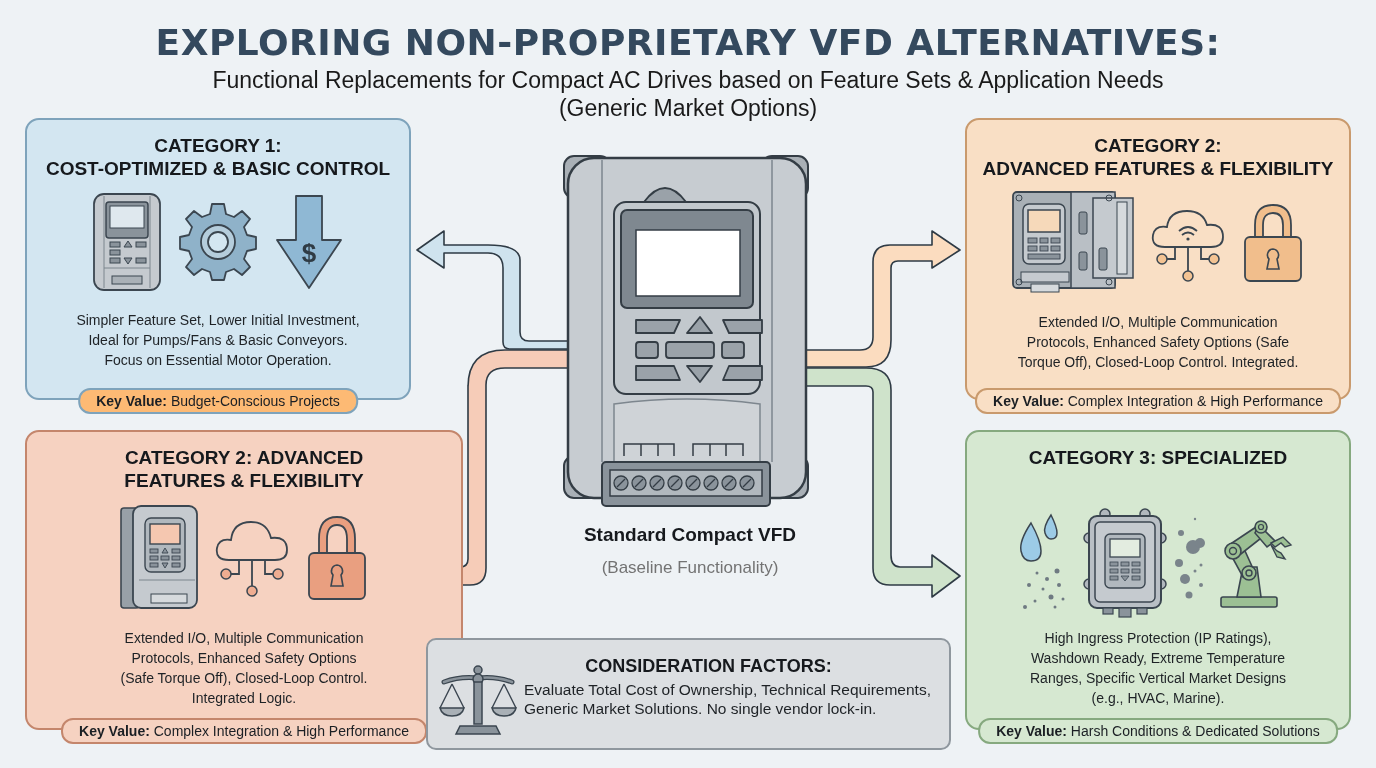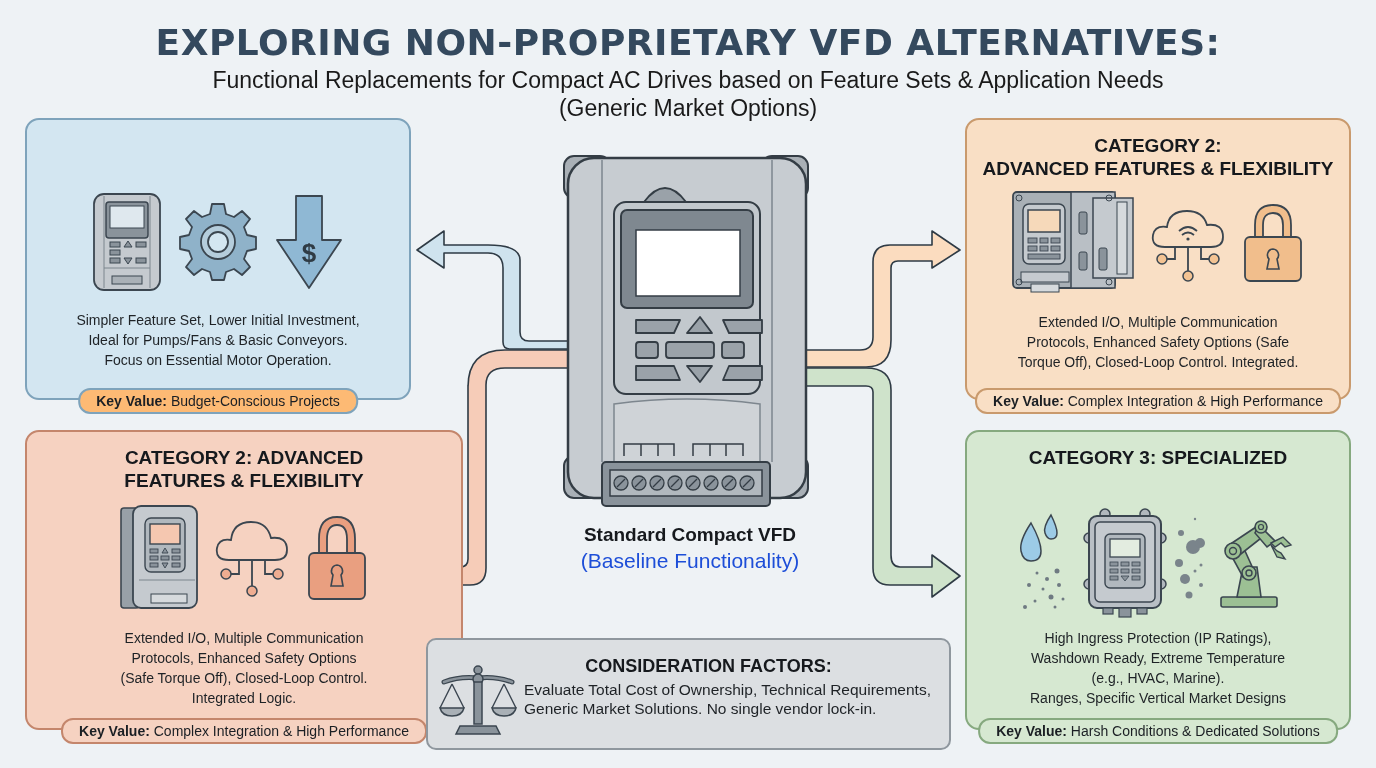--- a/index.html
+++ b/index.html
@@ -58,21 +58,21 @@
     font-weight: bold; font-size: 18px; color: #16191d;
   }
   .consider .cdesc {
     position: absolute; left: 96px; top: 40px; width: 425px;
     font-size: 15.5px; line-height: 19px; color: #1e2226;
   }
   .consider .scale { position: absolute; left: 10px; top: 24px; }
 
   .vfd-label { position: absolute; left: 540px; top: 524px; width: 300px; text-align: center; }
   .vfd-label .l1 { font-weight: bold; font-size: 19px; color: #16191d; }
-  .vfd-label .l2 { font-size: 21px; color: #1d4ed8; margin-top: 3px; }
+  .vfd-label .l2 { font-size: 17px; color: #737373; margin-top: 12px; }
   svg { display: block; }
 </style>
 </head>
 <body>
 
 <div class="title">EXPLORING NON-PROPRIETARY VFD ALTERNATIVES:</div>
 <div class="subtitle">
   <div>Functional Replacements for Compact AC Drives based on Feature Sets &amp; Application Needs</div>
   <div>(Generic Market Options)</div>
 </div>
@@ -153,20 +153,24 @@
       <line x1="181" y1="335" x2="189" y2="327"></line>
   </g>
 </svg>
 
 <div class="vfd-label">
   <div class="l1">Standard Compact VFD</div>
   <div class="l2">(Baseline Functionality)</div>
 </div>
 
 <div class="panel p1">
+  <div class="ptitle">
+    <div>CATEGORY 1:</div>
+    <div>COST-OPTIMIZED &amp; BASIC CONTROL</div>
+  </div>
   <div class="icons" style="top:72px;">
     <svg width="70" height="100" viewBox="0 0 70 100">
       <rect x="2" y="2" width="66" height="96" rx="10" fill="#c5cacf" stroke="#3b4650" stroke-width="1.8"></rect>
       <line x1="12" y1="4" x2="12" y2="96" stroke="#7d868e"></line>
         <line x1="58" y1="4" x2="58" y2="96" stroke="#7d868e"></line>
       <rect x="14" y="10" width="42" height="36" rx="3" fill="#8a939b" stroke="#3b4650" stroke-width="1.5"></rect>
       <rect x="18" y="14" width="34" height="22" fill="#dfe8ee" stroke="#3b4650"></rect>
       <g fill="#8a939b" stroke="#3b4650" stroke-width="1">
           <rect x="18" y="50" width="10" height="5"></rect>
           <path d="M32,55 L36,49 L40,55Z"></path>
@@ -386,22 +390,22 @@
         <circle cx="36" cy="58" r="3" fill="none" stroke="#3b4650" stroke-width="1.4"></circle>
       <circle cx="48" cy="12" r="6" fill="#9cc094" stroke="#3b4650" stroke-width="1.6"></circle>
         <circle cx="48" cy="12" r="2.5" fill="none" stroke="#3b4650" stroke-width="1.2"></circle>
       <path d="M58,28 L70,22 L78,30 L72,32 L68,28 L62,32 Z" fill="#9cc094" stroke="#3b4650" stroke-width="1.4"></path>
       <path d="M58,30 L64,42 L72,44 L68,38 L64,36 Z" fill="#9cc094" stroke="#3b4650" stroke-width="1.4"></path>
     </svg>
   </div>
   <div class="desc" style="top:196px;">
     <div>High Ingress Protection (IP Ratings),</div>
     <div>Washdown Ready, Extreme Temperature</div>
+    <div>Ranges, Specific Vertical Market Designs</div>
     <div>(e.g., HVAC, Marine).</div>
-    <div>Ranges, Specific Vertical Market Designs</div>
   </div>
   <div class="keyval">
     <b>Key Value:</b>
     <span>Harsh Conditions &amp; Dedicated Solutions</span>
   </div>
 </div>
 
 <div class="consider">
   <svg class="scale" width="80" height="74" viewBox="0 0 80 74">
     <circle cx="40" cy="6" r="4" fill="#8a939b" stroke="#3b4650" stroke-width="1.5"></circle>

